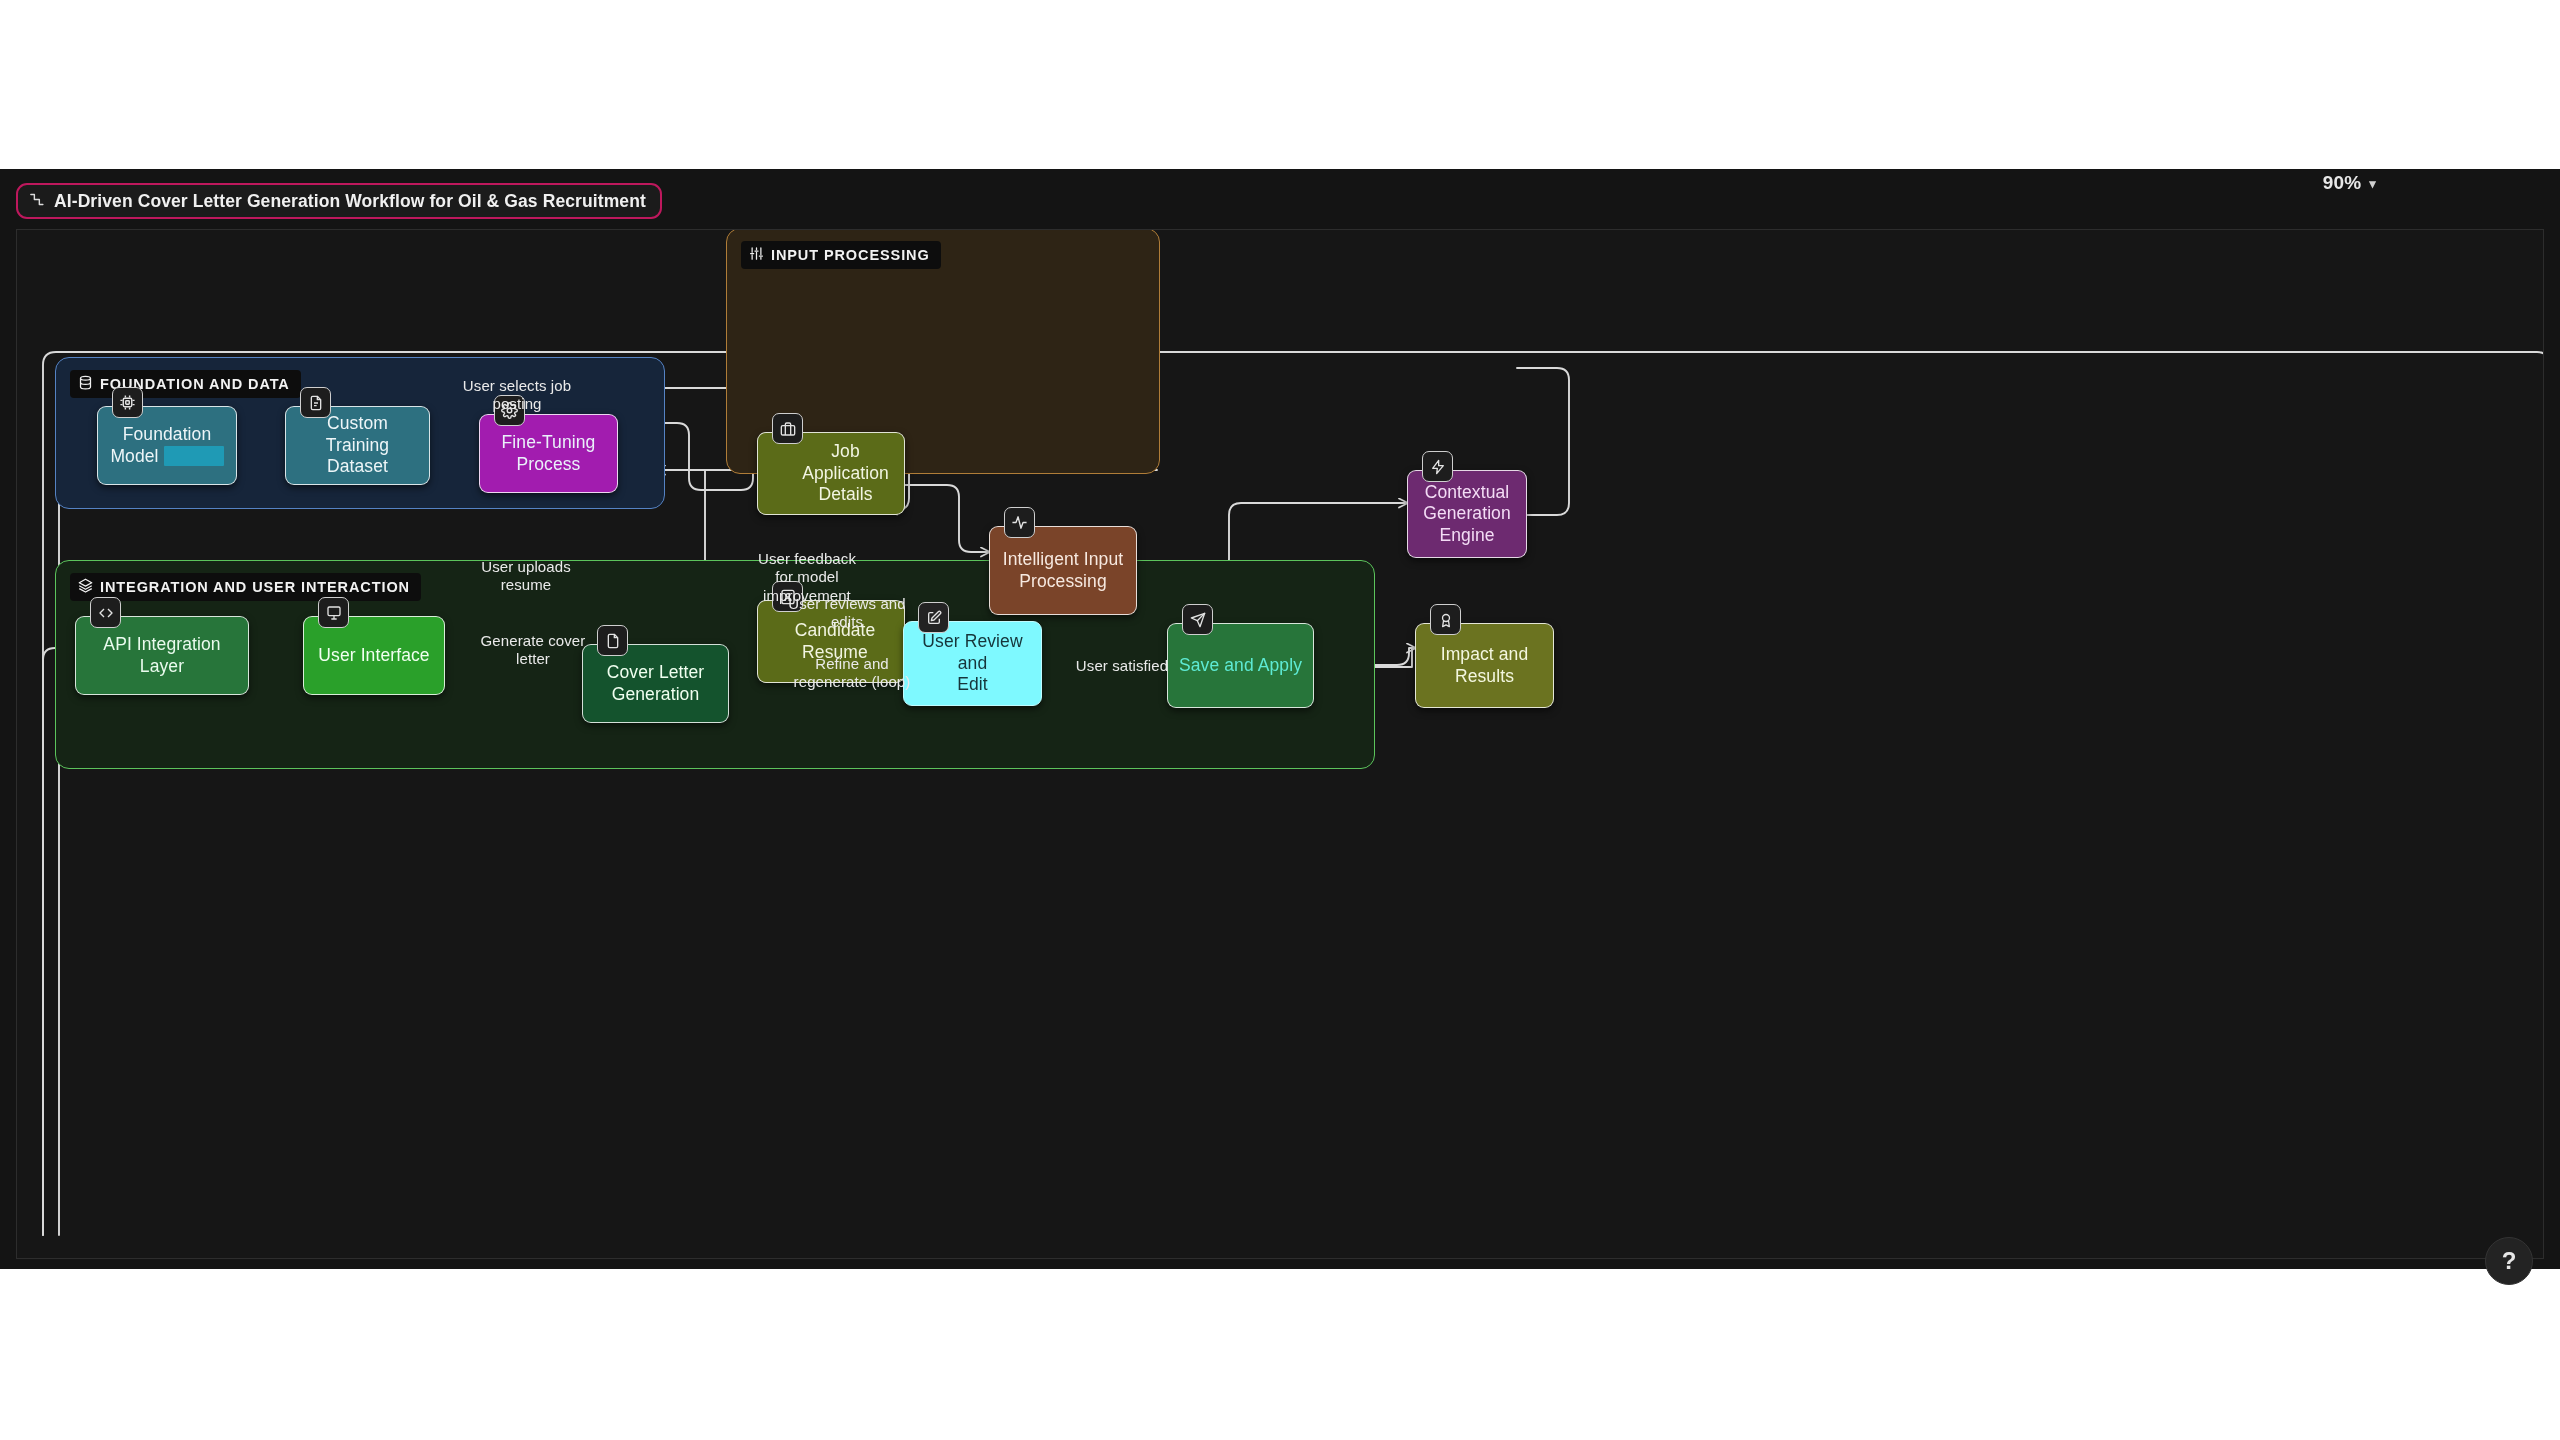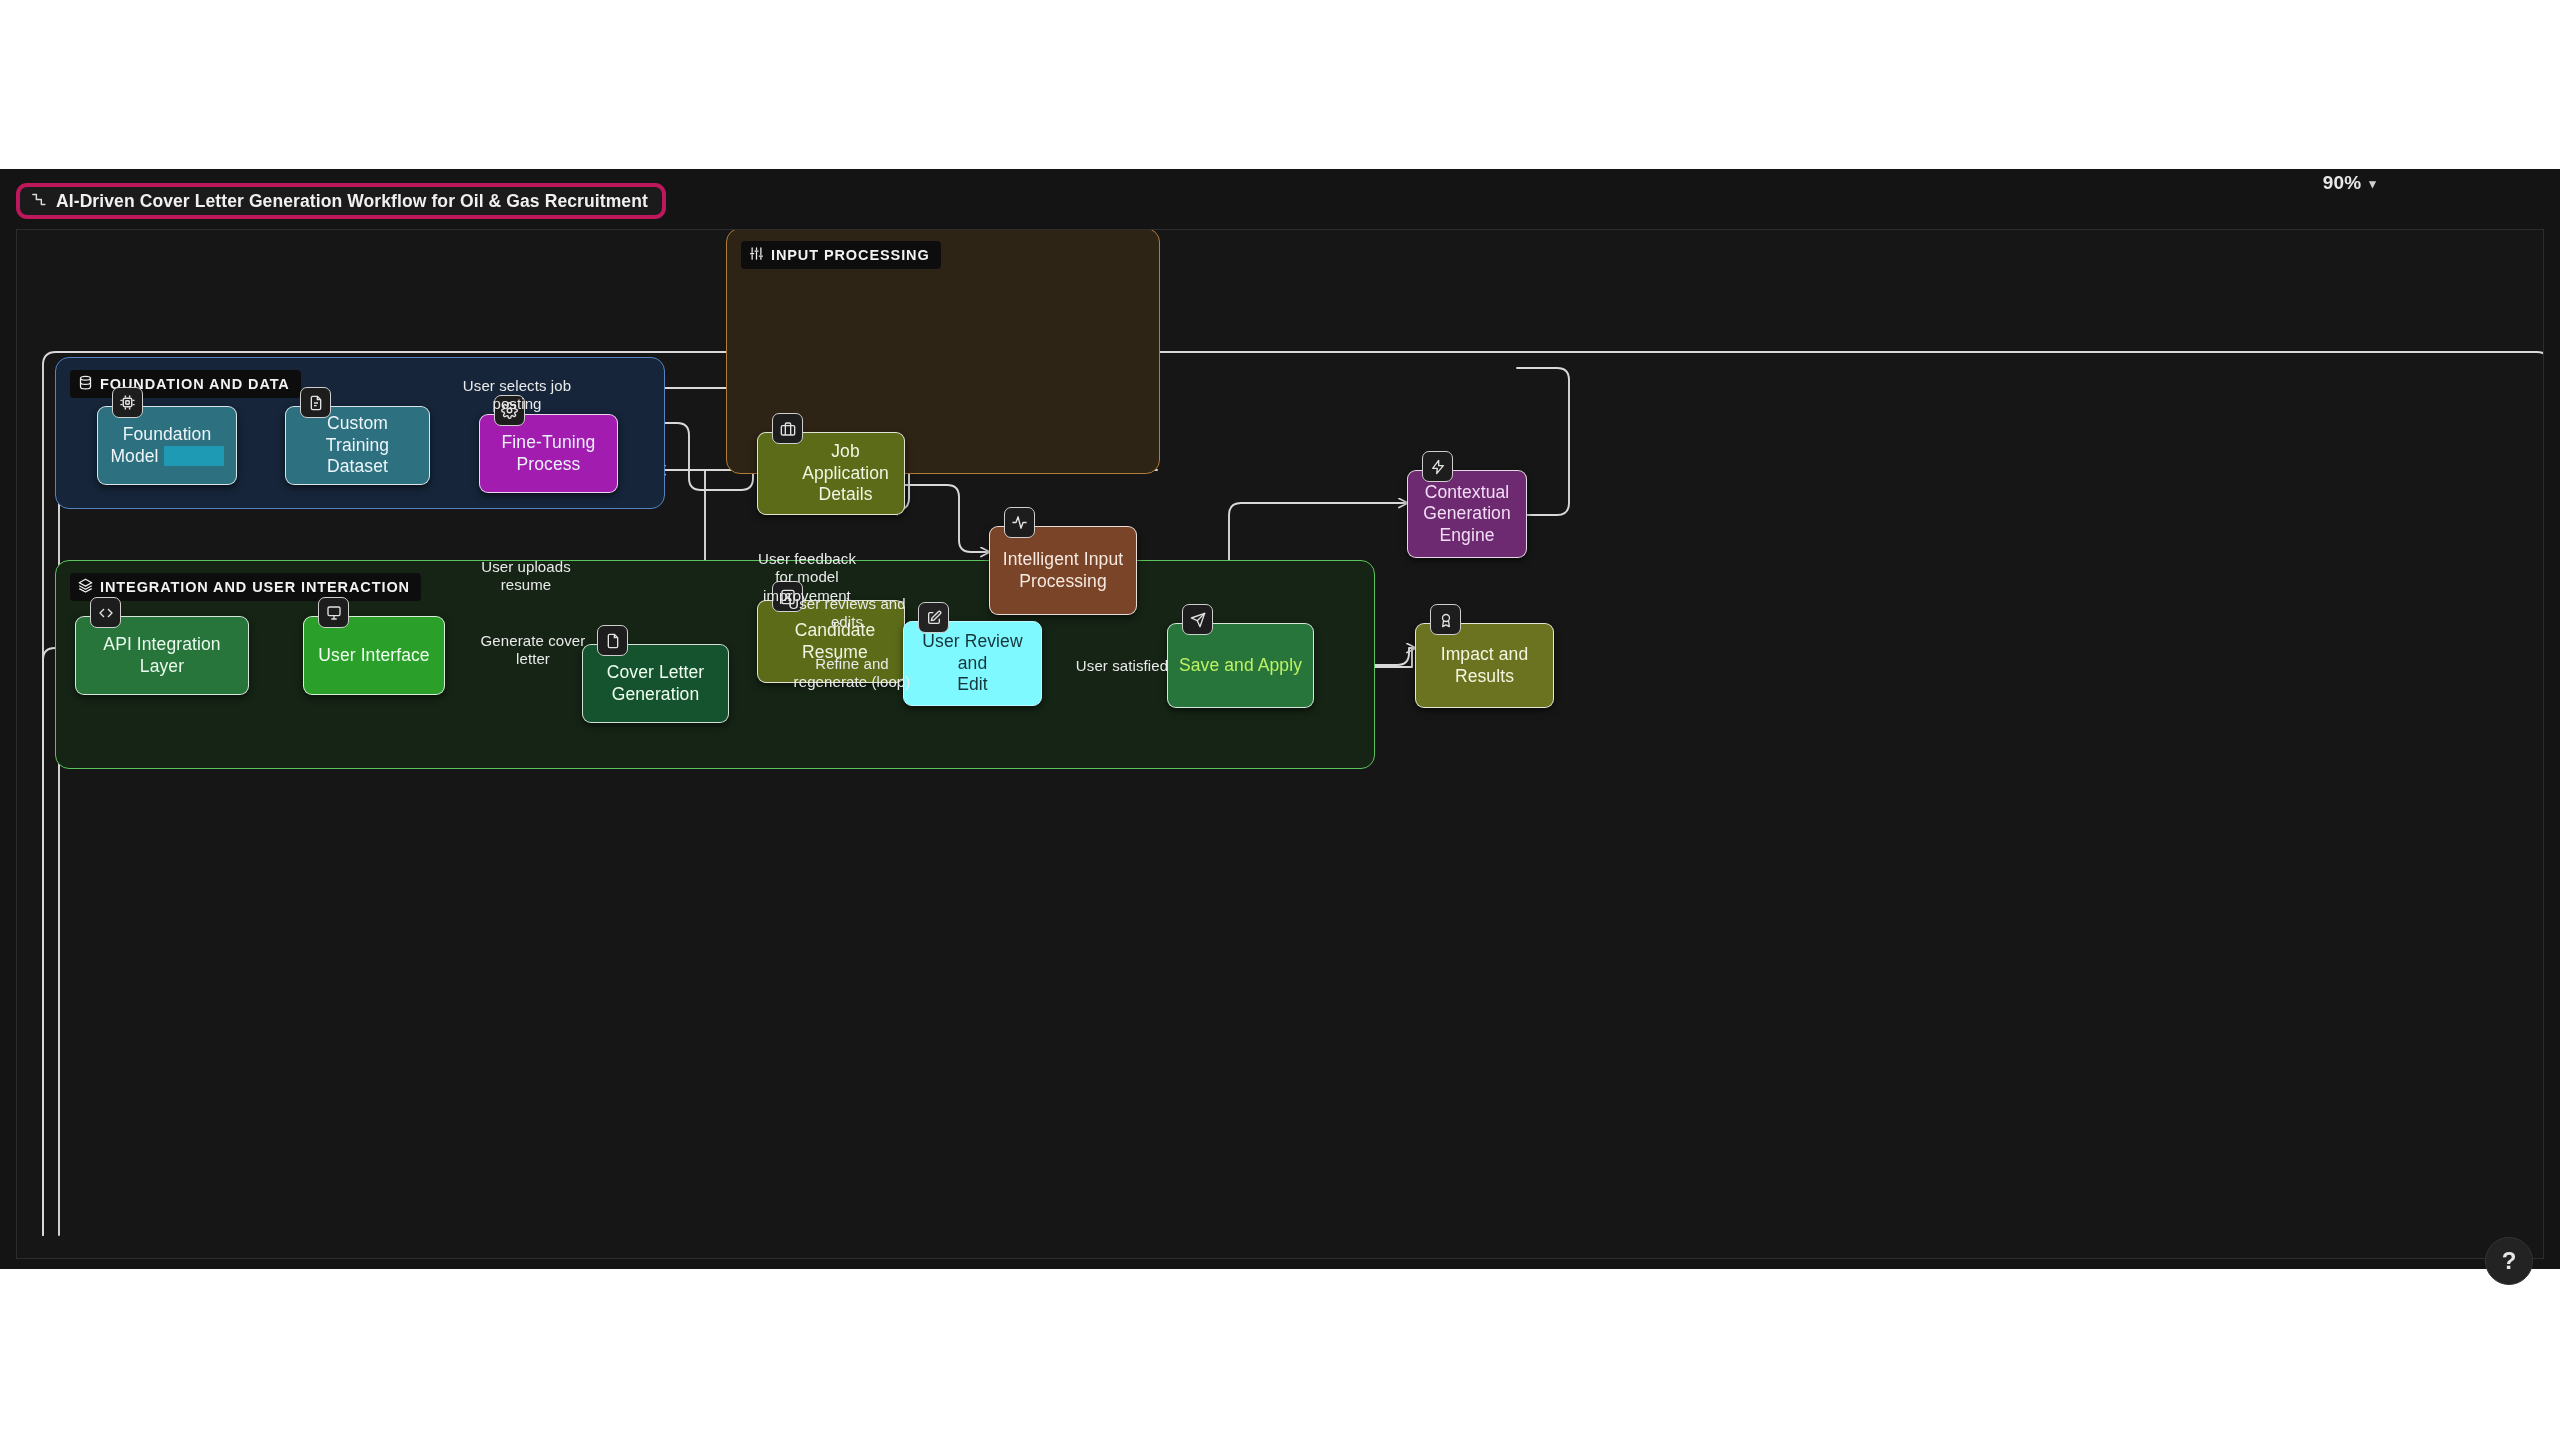--- a/index.html
+++ b/index.html
@@ -22,21 +22,21 @@
     color: #e8e8e8; font-size: 19px; font-weight: 700; letter-spacing: .2px;
     z-index: 40;
   }
   #zoombar .chev { font-size: 13px; color: #cfcfcf; }
 
   
   #titlebar {
     position: absolute; left: 16px; top: 183px;
     height: 36px; padding: 0 14px 0 10px;
     display: flex; align-items: center; gap: 9px;
-    border: 4px solid #be185d; border-radius: 11px;
+    border: 2px solid #be185d; border-radius: 11px;
     background: #1b1b1b; z-index: 30;
   }
   #titlebar .t { color: #f0f0f0; font-size: 17.5px; font-weight: 700; letter-spacing: .1px; white-space: nowrap; }
 
   
   #canvas {
     position: absolute; left: 16px; top: 229px; width: 2528px; height: 1030px;
     background: #161616; border: 1px solid #2d2d2d;
     overflow: hidden;
   }
@@ -318,21 +318,21 @@
     <div class="node" style="left:886px; top:391px; width:139px; height:85px; background:#7ef9ff; color:#16353a; border-color:#bffcff;">
       <span class="badge" style="background:#232323;">
         <svg width="16" height="16" viewBox="0 0 24 24" fill="none" stroke="#e2e2e2" stroke-width="2" stroke-linejoin="round">
           <path d="M11 4H6a2 2 0 0 0-2 2v12a2 2 0 0 0 2 2h12a2 2 0 0 0 2-2v-5"></path>
           <path d="M18.5 2.5a2.1 2.1 0 0 1 3 3L12 15l-4 1 1-4z"></path>
         </svg>
       </span>
       <span class="ntxt">User Review and<br>Edit</span>
     </div>
 
-    <div class="node" style="left:1150px; top:393px; width:147px; height:85px; background:#27753a; color:#bef264;">
+    <div class="node" style="left:1150px; top:393px; width:147px; height:85px; background:#27753a; color:#5eead4;">
       <span class="badge">
         <svg width="16" height="16" viewBox="0 0 24 24" fill="none" stroke="#e2e2e2" stroke-width="2" stroke-linejoin="round">
           <polygon points="22,2 11,13"></polygon>
             <polygon points="22,2 15,22 11,13 2,9"></polygon>
         </svg>
       </span>
       <span class="ntxt">Save and Apply</span>
     </div>
 
     <div class="node" style="left:1398px; top:393px; width:139px; height:85px; background:#6b7320; color:#f4f7e0;">

